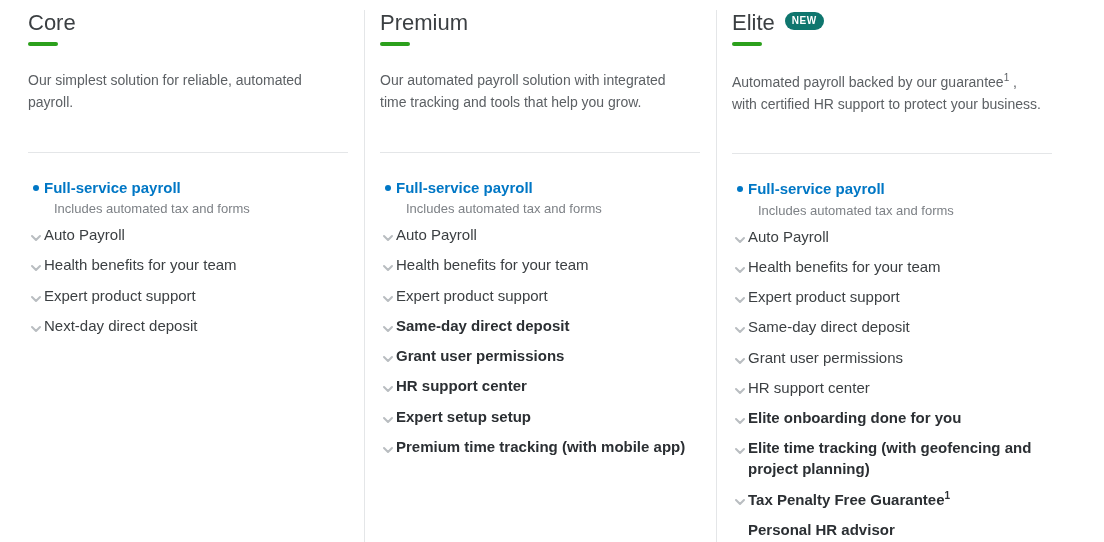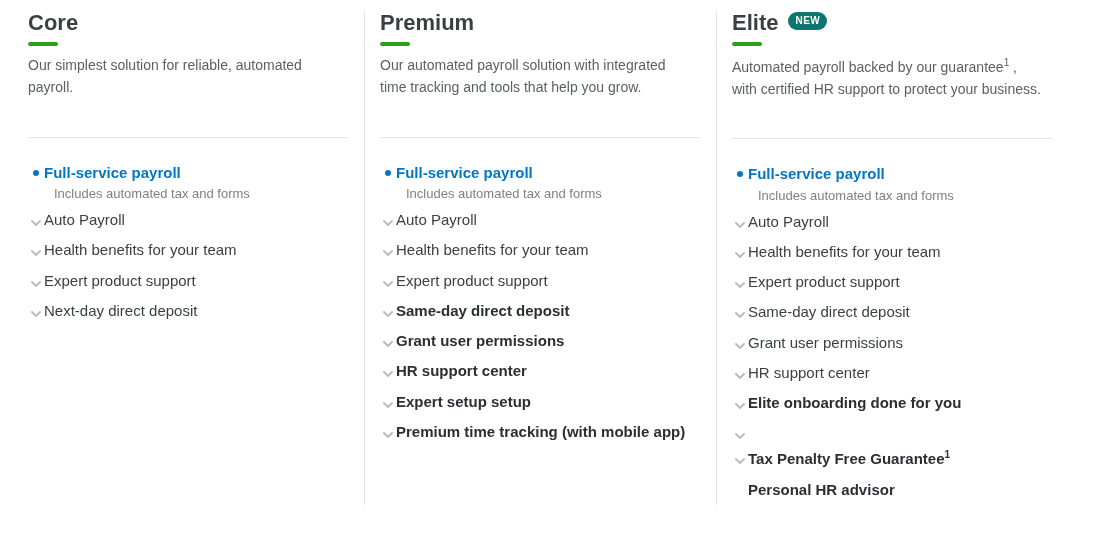--- a/index.html
+++ b/index.html
@@ -25,21 +25,21 @@
     content:"";
     position:absolute;
     left:0; top:0; bottom:0;
     width:1px;
     background:#e4e6e8;
   }
   .plan-head { margin-bottom: 12px; }
   .title-row { display:flex; align-items:center; gap:10px; }
   .title {
     font-size: 22px;
-    font-weight: 700;
+    font-weight: 400;
     color: #3b3f42;
     line-height: 1.2;
   }
   .underline {
     width: 30px; height: 4px;
     background: #2ca01c;
     border-radius: 2px;
     margin-top: 6px;
   }
   .badge-new {
@@ -48,21 +48,21 @@
     font-size:10px;
     font-weight:700;
     letter-spacing:.5px;
     padding:2px 7px 2px 7px;
     border-radius:9px;
     line-height:1.4;
     position:relative;
     top:-2px;
   }
   .desc {
-    margin-top: 9px;
+    margin-top: 24px;
     font-size: 14px;
     color: #5c6064;
     line-height: 1.55;
     max-width: 310px;
   }
   .desc sup { font-size:10px; }
   .hr {
     border: none;
     border-top: 1px solid #e4e6e8;
     margin: 38px 0 20px 0;
@@ -305,20 +305,21 @@
               </svg></span>
           </span>
           <span class="feat-text bold">Elite onboarding done for you</span>
         </li>
       <li>
           <span class="icon-col">
             <span class="chev"><svg viewBox="0 0 12 12">
                 <path d="M2 4l4 4 4-4"></path>
               </svg></span>
           </span>
+          <span class="feat-text bold">Elite time tracking (with geofencing and project planning)</span>
         </li>
       <li>
           <span class="icon-col">
             <span class="chev"><svg viewBox="0 0 12 12">
                 <path d="M2 4l4 4 4-4"></path>
               </svg></span>
           </span>
           <span class="feat-text bold" id="feat-tax">Tax Penalty Free Guarantee<sup>1</sup></span>
         </li>
       <li>

